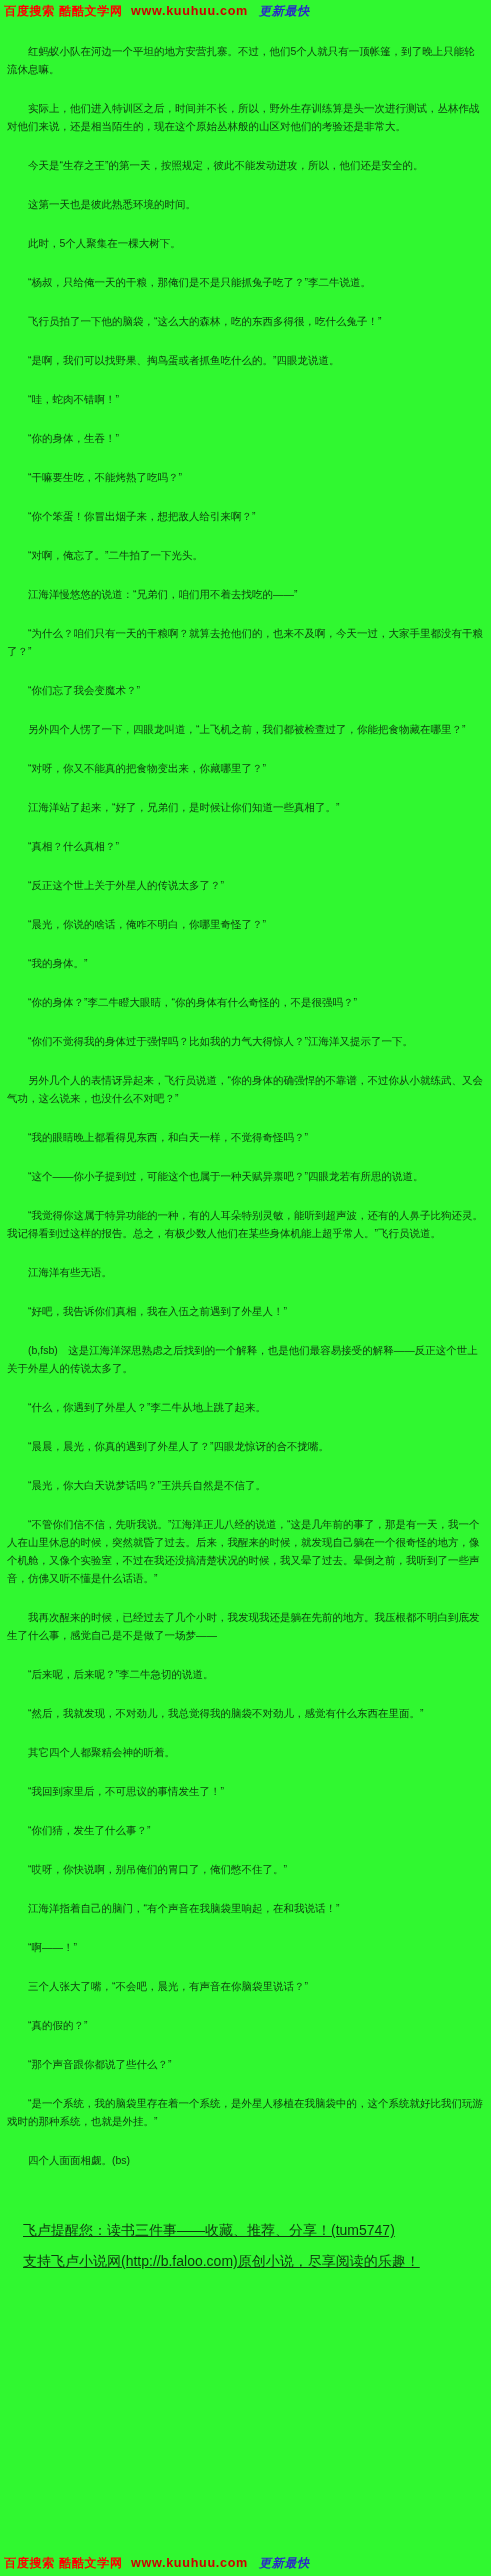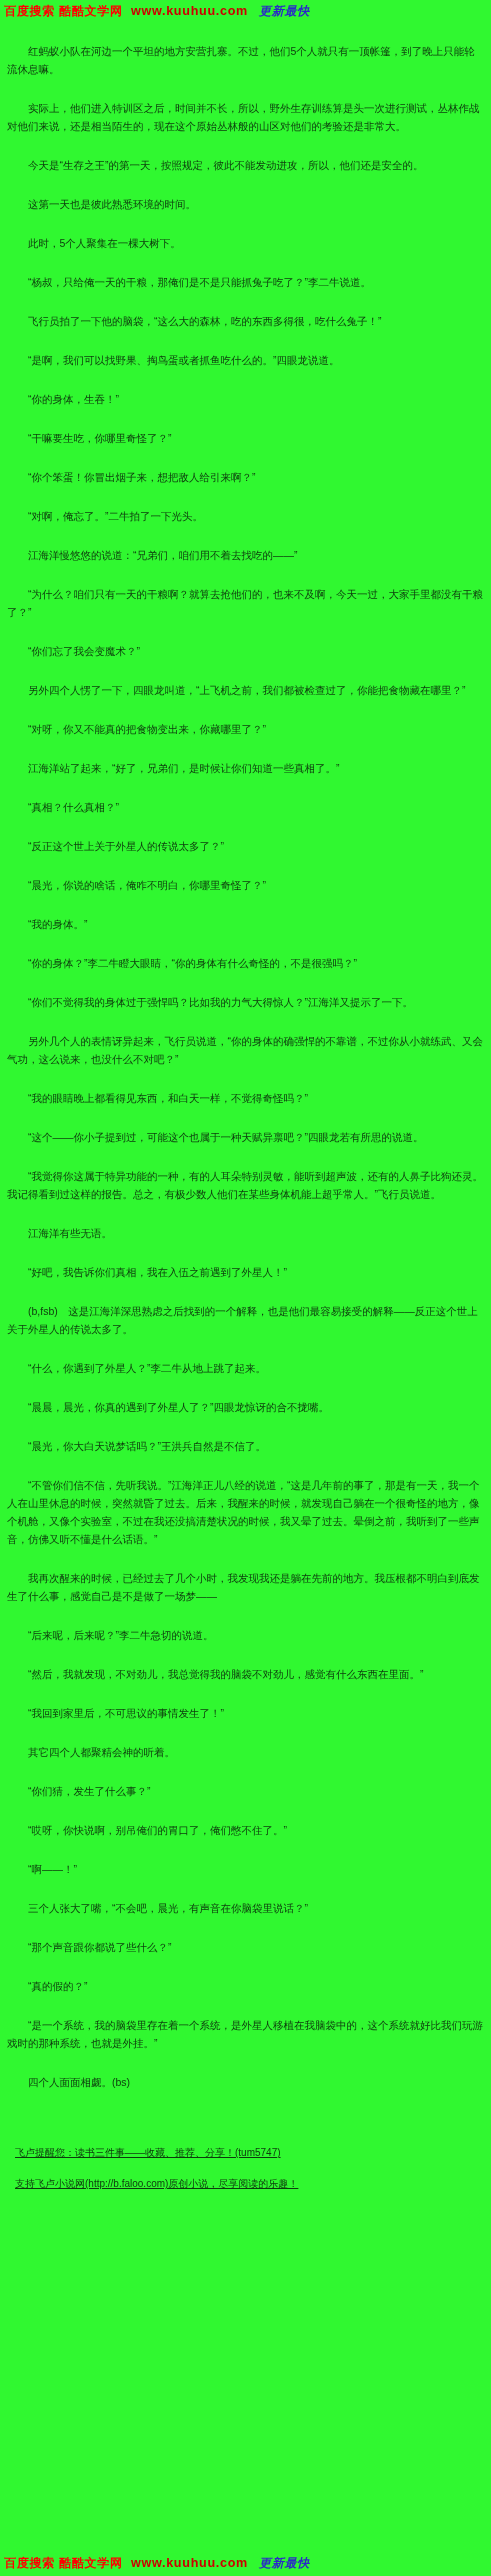--- a/index.html
+++ b/index.html
@@ -26,22 +26,22 @@
   .para {
     margin: 21px 0;
     font-size: 10.5px;
     line-height: 18px;
     color: var(--text, #0d3b0d);
     text-indent: 2em;
     word-break: break-all;
   }
   .notice { padding: 18px 7px 5.6px; }
   .notice p {
-    margin: 14px 8px;
-    font-size: 10px;
+    margin: 14px 16px;
+    font-size: 14px;
     line-height: 17px;
     color: var(--text, #0d3b0d);
     text-decoration: underline;
     cursor: pointer;
     word-break: break-all;
   }
   .spacer { flex: 1 1 auto; }
   .banner.bottom { padding-bottom: 4.2px; }
 </style>
 </head>
@@ -57,22 +57,23 @@
 
   <div class="content">
       <p class="para">红蚂蚁小队在河边一个平坦的地方安营扎寨。不过，他们5个人就只有一顶帐篷，到了晚上只能轮流休息嘛。</p>
       <p class="para">实际上，他们进入特训区之后，时间并不长，所以，野外生存训练算是头一次进行测试，丛林作战对他们来说，还是相当陌生的，现在这个原始丛林般的山区对他们的考验还是非常大。</p>
       <p class="para">今天是“生存之王”的第一天，按照规定，彼此不能发动进攻，所以，他们还是安全的。</p>
       <p class="para">这第一天也是彼此熟悉环境的时间。</p>
       <p class="para">此时，5个人聚集在一棵大树下。</p>
       <p class="para">“杨叔，只给俺一天的干粮，那俺们是不是只能抓兔子吃了？”李二牛说道。</p>
       <p class="para">飞行员拍了一下他的脑袋，“这么大的森林，吃的东西多得很，吃什么兔子！”</p>
       <p class="para">“是啊，我们可以找野果、掏鸟蛋或者抓鱼吃什么的。”四眼龙说道。</p>
+      <p class="para">“哇，蛇肉不错啊！”</p>
       <p class="para">“你的身体，生吞！”</p>
-      <p class="para">“干嘛要生吃，你哪里奇怪了？”</p>
+      <p class="para">“干嘛要生吃，不能烤熟了吃吗？”</p>
       <p class="para">“你个笨蛋！你冒出烟子来，想把敌人给引来啊？”</p>
       <p class="para">“对啊，俺忘了。”二牛拍了一下光头。</p>
       <p class="para">江海洋慢悠悠的说道：“兄弟们，咱们用不着去找吃的——”</p>
       <p class="para">“为什么？咱们只有一天的干粮啊？就算去抢他们的，也来不及啊，今天一过，大家手里都没有干粮了？”</p>
       <p class="para">“你们忘了我会变魔术？”</p>
       <p class="para">另外四个人愣了一下，四眼龙叫道，“上飞机之前，我们都被检查过了，你能把食物藏在哪里？”</p>
       <p class="para">“对呀，你又不能真的把食物变出来，你藏哪里了？”</p>
       <p class="para">江海洋站了起来，“好了，兄弟们，是时候让你们知道一些真相了。”</p>
       <p class="para">“真相？什么真相？”</p>
       <p class="para">“反正这个世上关于外星人的传说太多了？”</p>
@@ -87,28 +88,29 @@
       <p class="para">江海洋有些无语。</p>
       <p class="para">“好吧，我告诉你们真相，我在入伍之前遇到了外星人！”</p>
       <p class="para">(b,fsb)　这是江海洋深思熟虑之后找到的一个解释，也是他们最容易接受的解释——反正这个世上关于外星人的传说太多了。</p>
       <p class="para">“什么，你遇到了外星人？”李二牛从地上跳了起来。</p>
       <p class="para">“晨晨，晨光，你真的遇到了外星人了？”四眼龙惊讶的合不拢嘴。</p>
       <p class="para">“晨光，你大白天说梦话吗？”王洪兵自然是不信了。</p>
       <p class="para">“不管你们信不信，先听我说。”江海洋正儿八经的说道，“这是几年前的事了，那是有一天，我一个人在山里休息的时候，突然就昏了过去。后来，我醒来的时候，就发现自己躺在一个很奇怪的地方，像个机舱，又像个实验室，不过在我还没搞清楚状况的时候，我又晕了过去。晕倒之前，我听到了一些声音，仿佛又听不懂是什么话语。”</p>
       <p class="para">我再次醒来的时候，已经过去了几个小时，我发现我还是躺在先前的地方。我压根都不明白到底发生了什么事，感觉自己是不是做了一场梦——</p>
       <p class="para">“后来呢，后来呢？”李二牛急切的说道。</p>
       <p class="para">“然后，我就发现，不对劲儿，我总觉得我的脑袋不对劲儿，感觉有什么东西在里面。”</p>
+      <p class="para">其它四个人都聚精会神的听着。</p>
       <p class="para">“我回到家里后，不可思议的事情发生了！”</p>
-      <p class="para">其它四个人都聚精会神的听着。</p>
       <p class="para">“你们猜，发生了什么事？”</p>
       <p class="para">“哎呀，你快说啊，别吊俺们的胃口了，俺们憋不住了。”</p>
+      <p class="para">江海洋指着自己的脑门，“有个声音在我脑袋里响起，在和我说话！”</p>
       <p class="para">“啊——！”</p>
       <p class="para">三个人张大了嘴，“不会吧，晨光，有声音在你脑袋里说话？”</p>
+      <p class="para">“真的假的？”</p>
       <p class="para">“那个声音跟你都说了些什么？”</p>
-      <p class="para">“真的假的？”</p>
       <p class="para">“是一个系统，我的脑袋里存在着一个系统，是外星人移植在我脑袋中的，这个系统就好比我们玩游戏时的那种系统，也就是外挂。”</p>
       <p class="para">四个人面面相觑。(bs)</p>
     </div>
 
   <div class="notice">
     <p>飞卢提醒您：读书三件事——收藏、推荐、分享！(tum5747)</p>
     <p>支持飞卢小说网(http://b.faloo.com)原创小说，尽享阅读的乐趣！</p>
   </div>
 
   <div class="spacer"></div>

